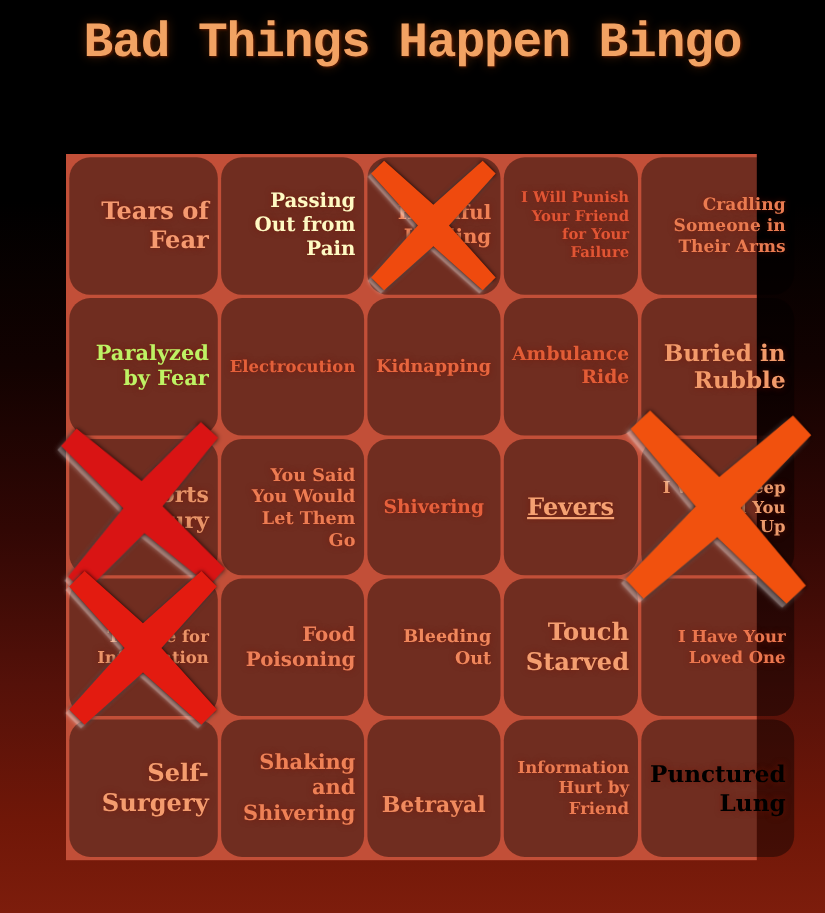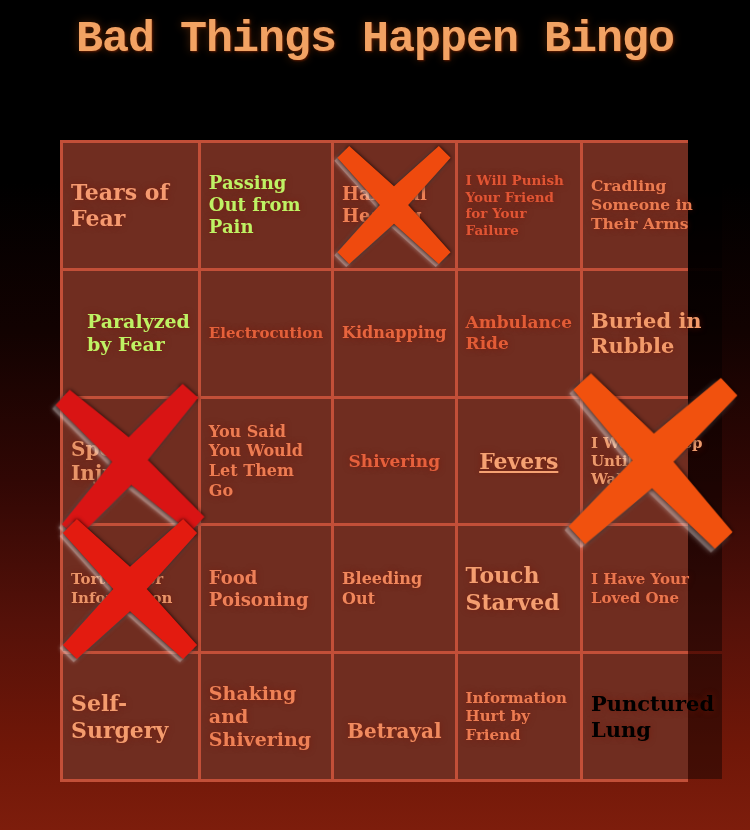--- a/index.html
+++ b/index.html
@@ -30,21 +30,22 @@
     padding:3px;
     display:grid;
     grid-template-columns:repeat(5,1fr);
     grid-template-rows:repeat(5,1fr);
     gap:3px;
   }
   .bingo-cell{
     position:relative;
     background:rgba(0,0,0,0.42);
     display:flex;align-items:center;justify-content:center;
-    text-align:left;
+    text-align:right;
+    border-radius:19px;
   }
   .cell-text{
     display:block;
     padding:4px 8px;
     line-height:1.22;
     font-weight:bold;
     text-shadow:0 0 6px rgba(120,20,0,.6);
   }
   .x-mark{
     display:none;
@@ -65,21 +66,21 @@
 <div id="stage">
 
   <h1 class="title">Bad Things Happen Bingo</h1>
 
   <div class="bingo-grid">
 
     <div class="bingo-cell">
         <span class="cell-text" style="font-size: 22px; color: rgb(245, 154, 112);">Tears of Fear</span>
       </div>
     <div class="bingo-cell">
-        <span class="cell-text" style="font-size: 18px; color: #bef264;">Passing Out from Pain</span>
+        <span class="cell-text" style="font-size: 18px; color: #fef9c3;">Passing Out from Pain</span>
       </div>
     <div class="bingo-cell crossed">
         <span class="cell-text" style="font-size: 18px; color: rgb(239, 129, 85);">Harmful Healing</span>
         <svg class="x-mark" viewBox="0 0 100 100" aria-hidden="true" style="transform: translate(-50%, -50%) rotate(0deg) scale(1.02);">
           <path d="M2 10 L12 0 L50 34 L88 0 L98 10 L62 50 L98 90 L88 100 L50 66 L12 100 L2 90 L38 50 Z" fill="#ef4a0e"></path>
         </svg>
       </div>
     <div class="bingo-cell">
         <span class="cell-text" style="font-size: 13.5px; color: rgb(225, 85, 52);">I Will Punish Your Friend for Your Failure</span>
       </div>

